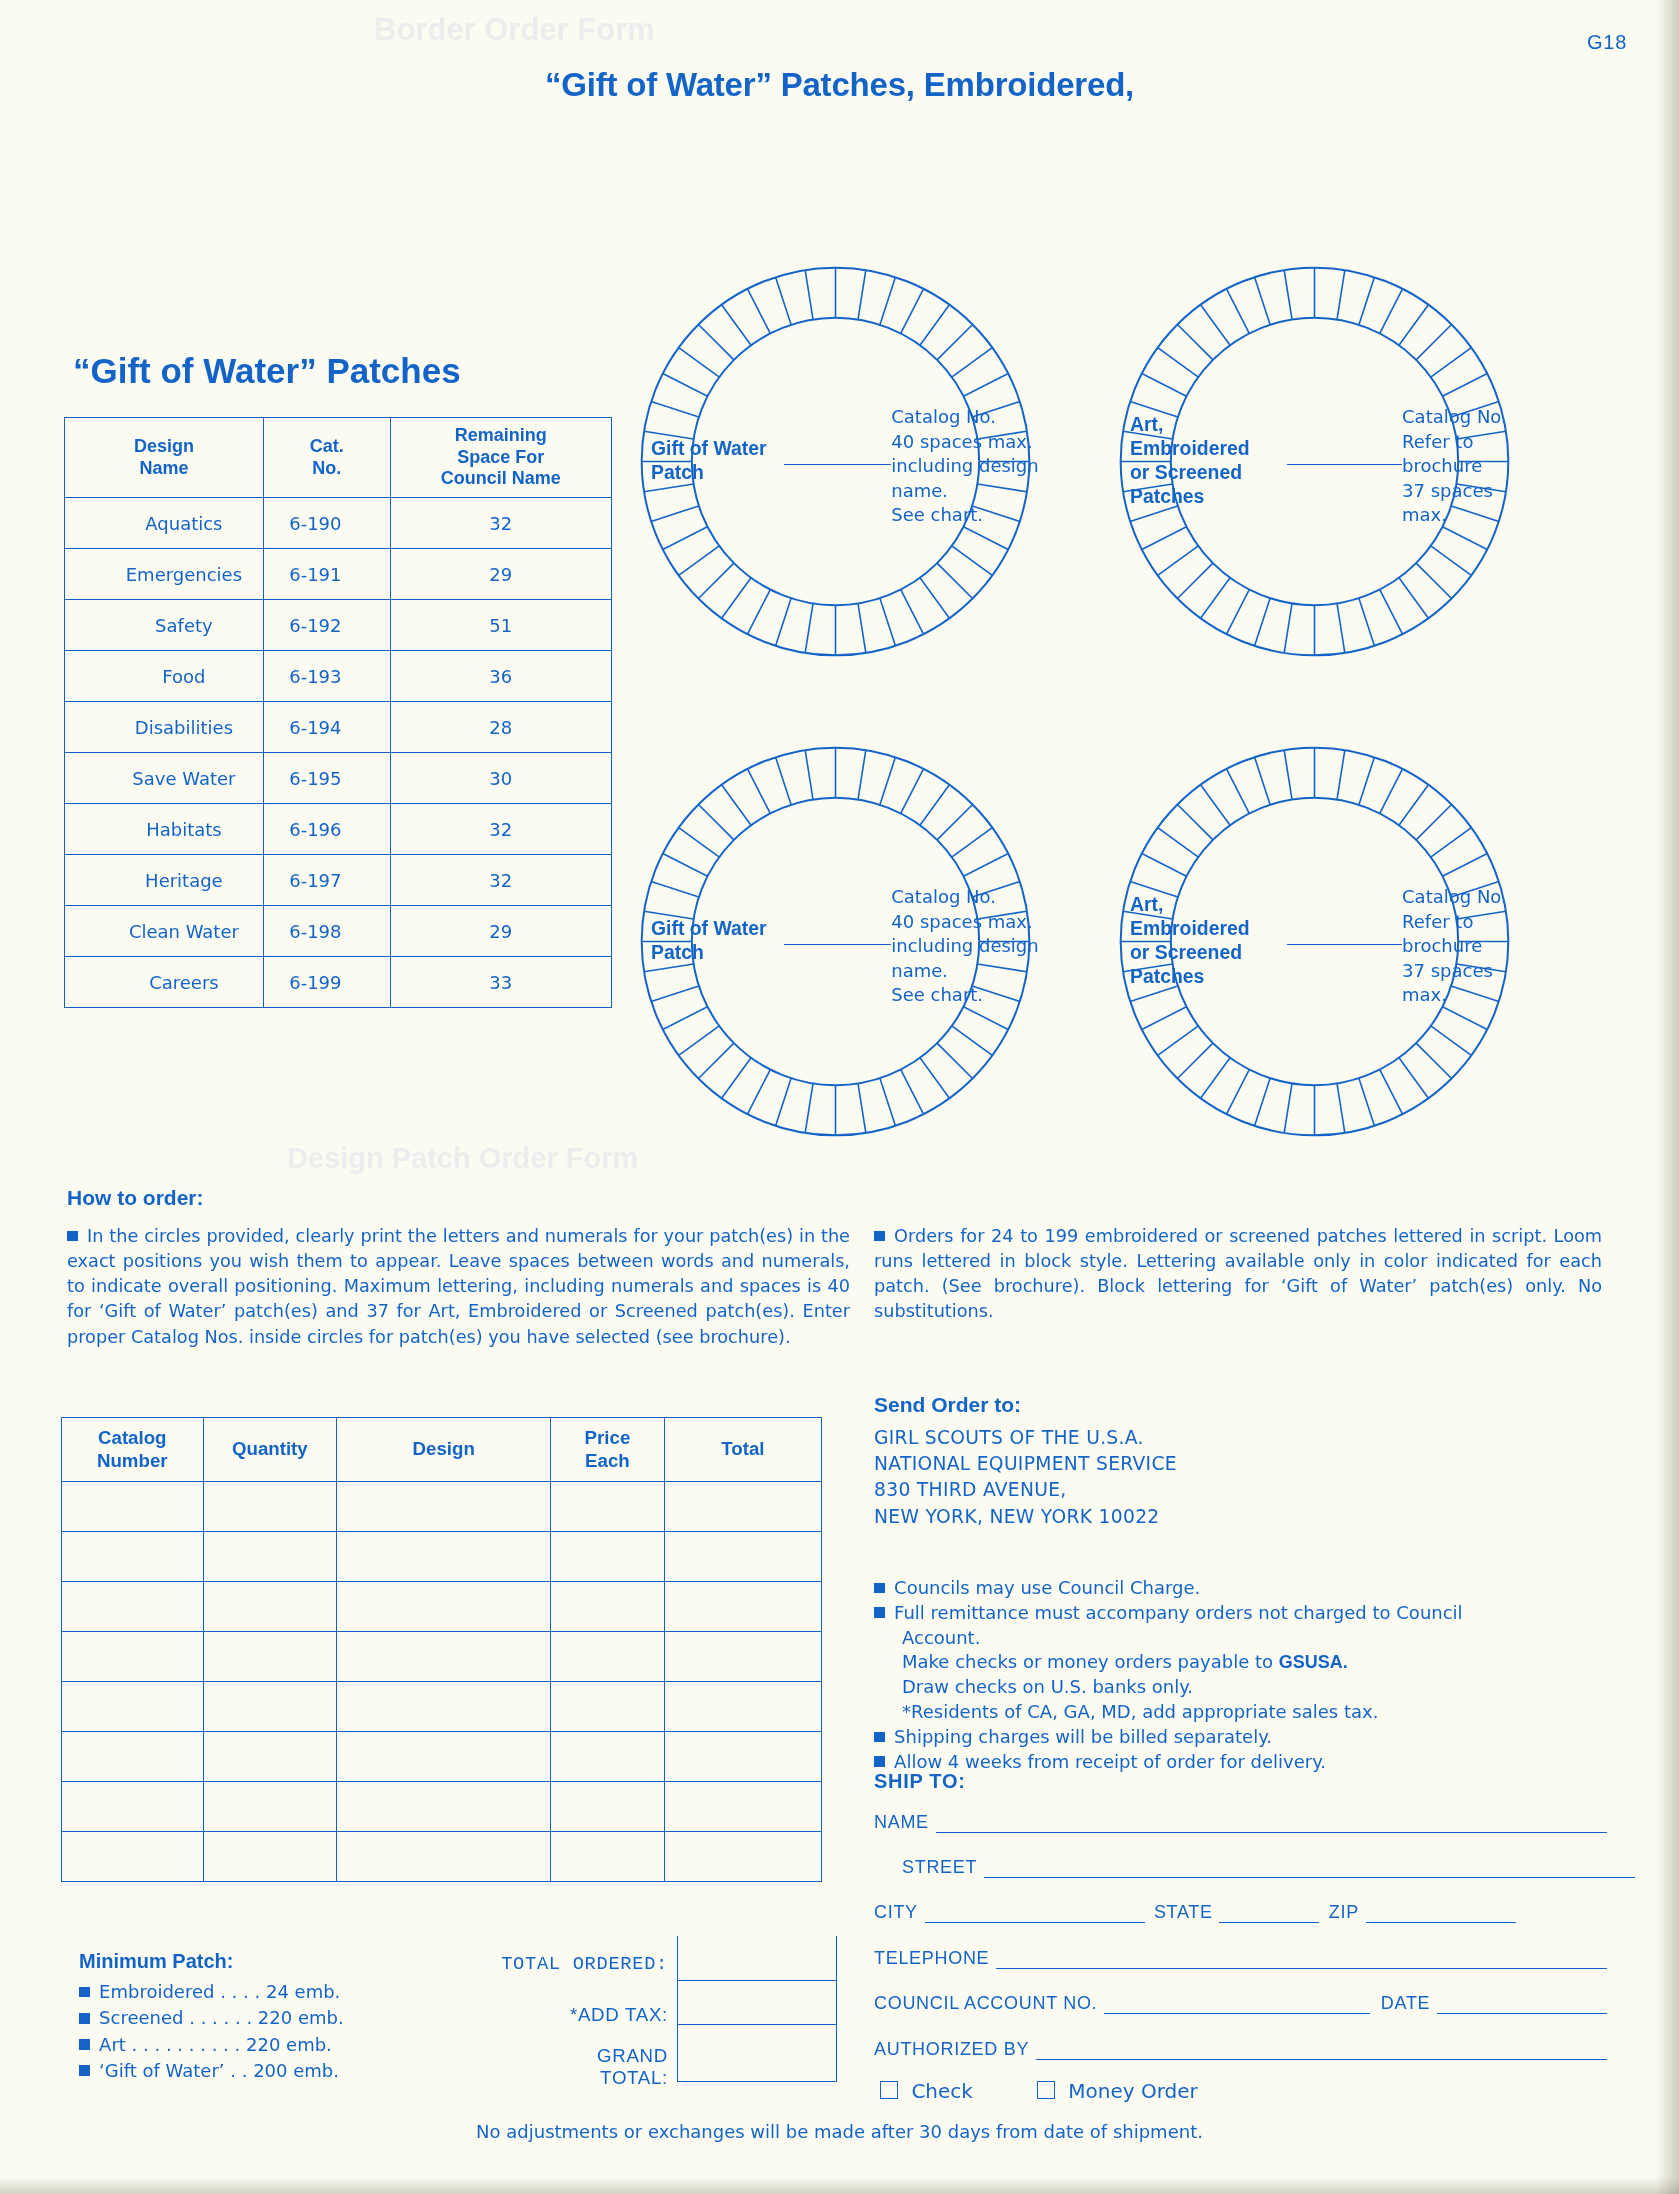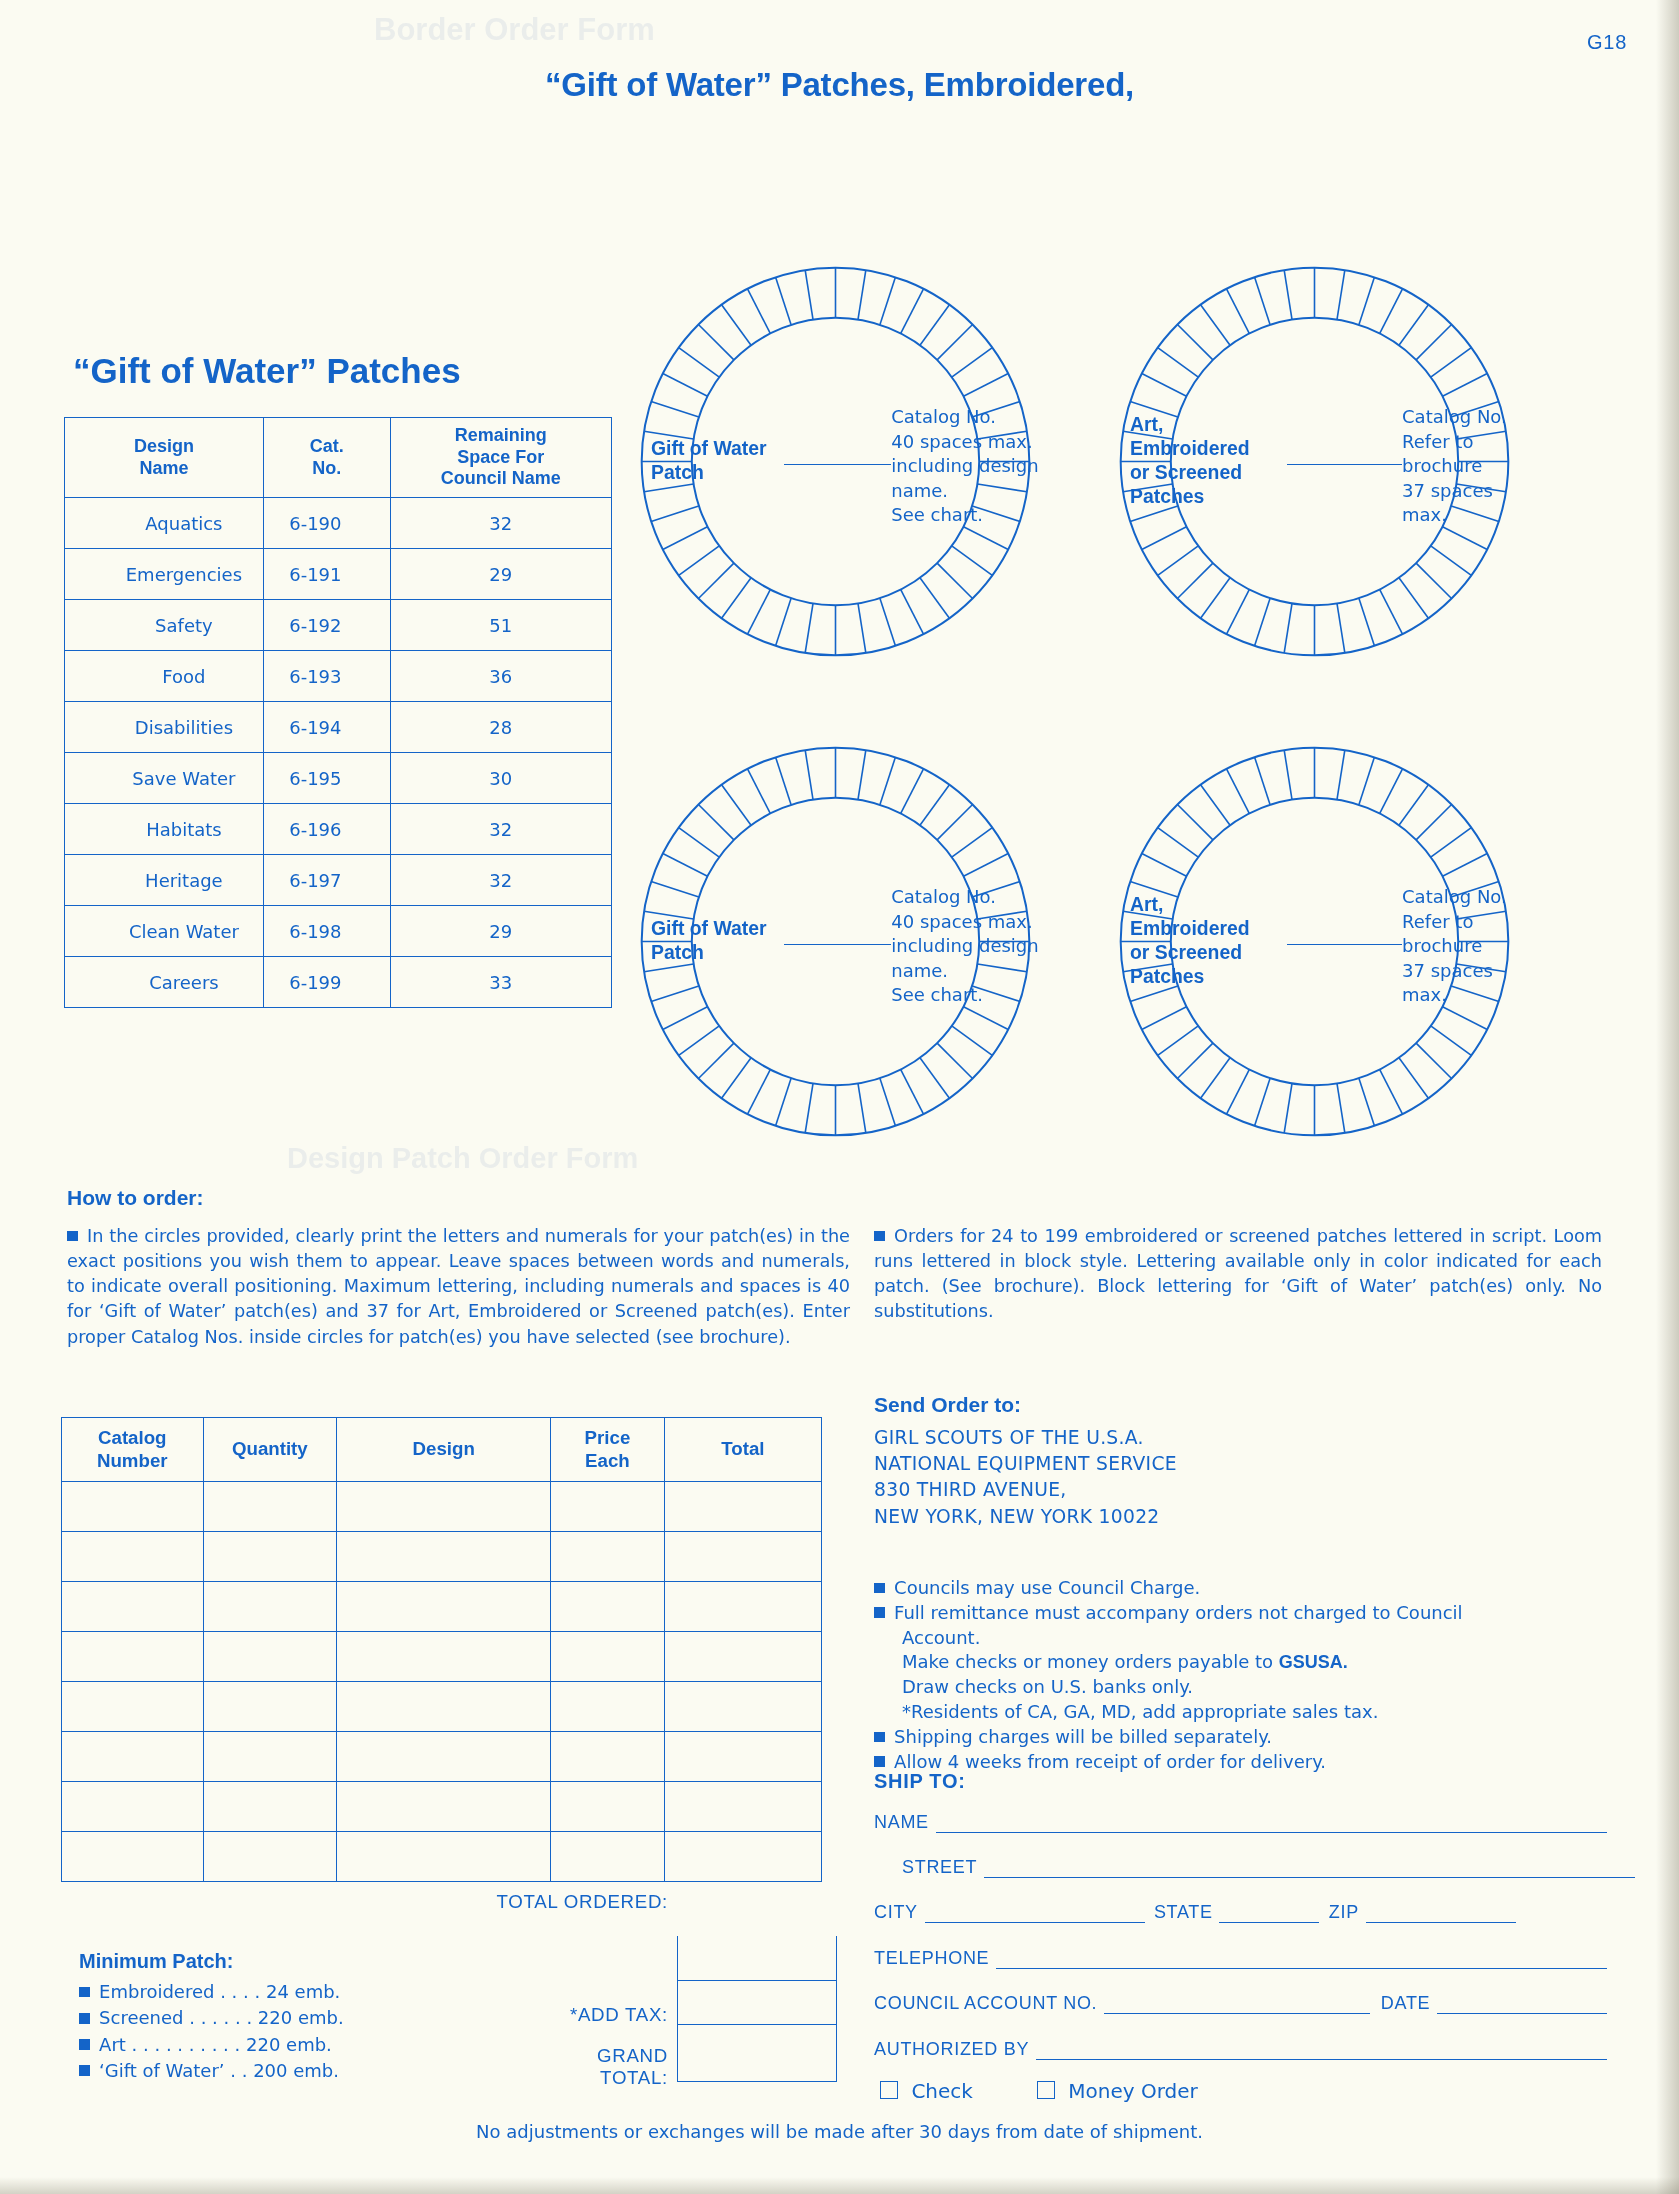--- a/index.html
+++ b/index.html
@@ -210,21 +210,21 @@
     line-height: 1.46;
     color: #1464c8;
   }
   .totals-labels {
     position: absolute;
     font-family: "Liberation Sans", sans-serif;
     font-size: 18.7px;
     color: #1464c8;
     text-align: right;
   }
-  #lbl-total-ordered { top: 1891px; left: 374px; width: 294px; letter-spacing: 0.7px; }
+  #lbl-total-ordered { top: 1953px; left: 374px; width: 294px; letter-spacing: 0.7px; font-family: Liberation Mono, monospace; }
   #lbl-add-tax { top: 2004px; left: 374px; width: 294px; letter-spacing: 0.7px;}
   #lbl-grand { top: 2045px; left: 374px; width: 294px; line-height:1.2; letter-spacing: 0.7px;}
   .totals-box {
     position: absolute;
     border: 1.3px solid #1464c8;
     border-top: none;
     width: 158px;
     left: 677px;
     height: 44px;
   }

